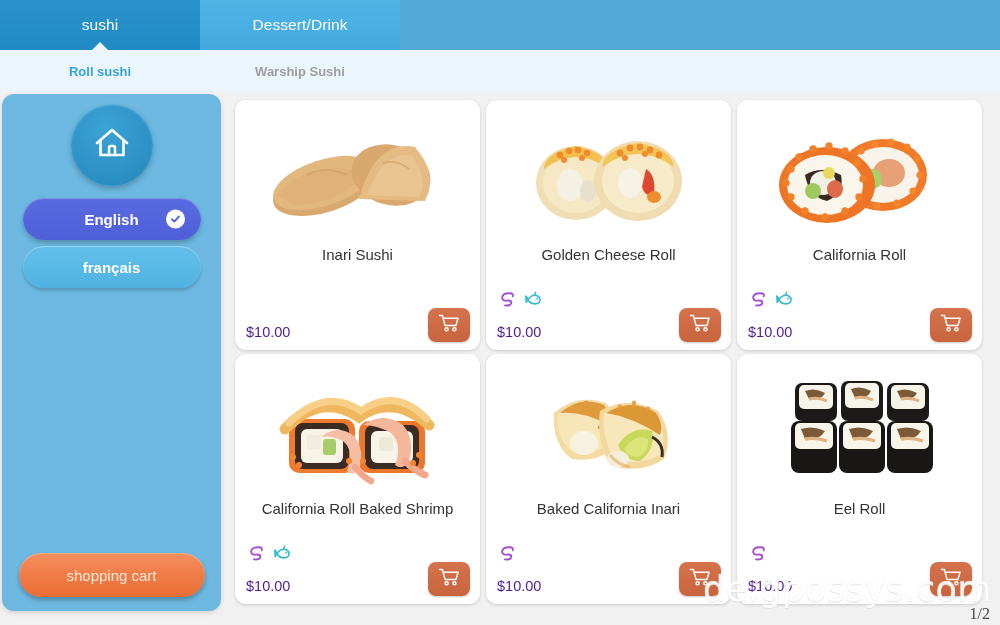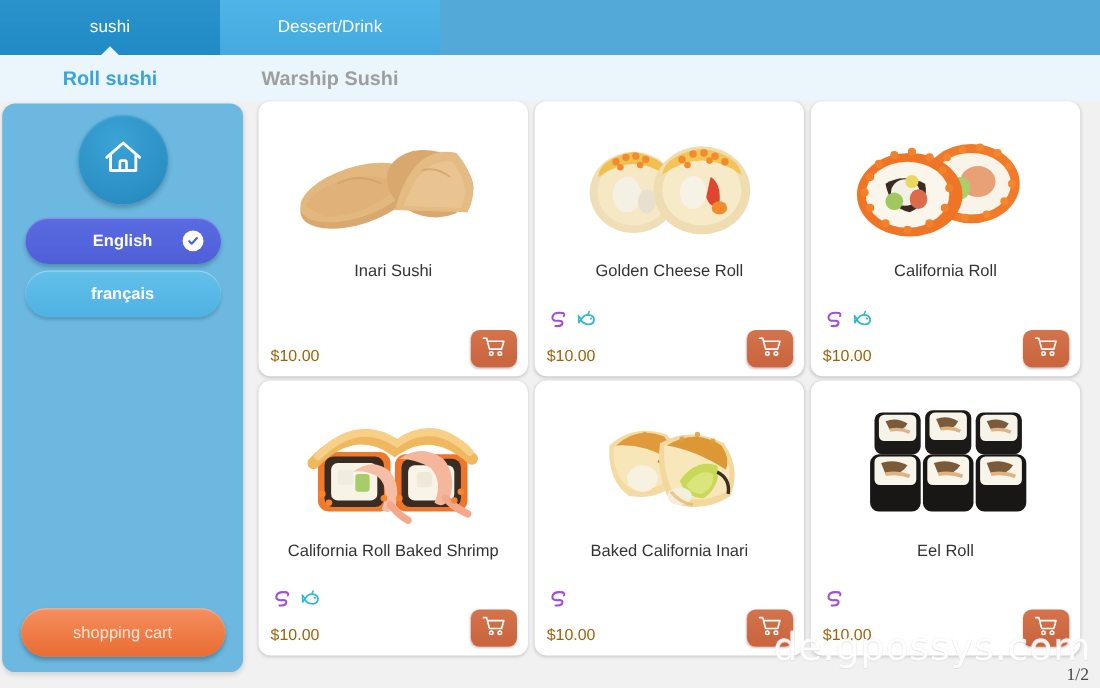--- a/index.html
+++ b/index.html
@@ -65,21 +65,21 @@
     position: absolute;
     left: 0; top: 50px;
     width: 1000px; height: 42px;
     background: #eaf6fc;
     display: flex;
     align-items: center;
   }
   .sub-tab {
     width: 200px;
     text-align: center;
-    font-size: 18px;
+    font-size: 13px;
     font-weight: bold;
     color: #9e9e9e;
     cursor: pointer;
   }
   .sub-tab.active { color: #3aa4da; }
 
   
   .sidebar {
     position: absolute;
     left: 2px; top: 94px;
@@ -153,21 +153,21 @@
     color: #ffe7d8;
     font-size: 15px;
     cursor: pointer;
     background: linear-gradient(180deg, #f4905f 0%, #ef7b46 55%, #e96c33 100%);
     box-shadow: 0 3px 4px rgba(0,0,0,.26), inset 0 1px 1px rgba(255,255,255,.32);
   }
 
   
   .grid {
     position: absolute;
-    left: 235px; top: 92px;
+    left: 235px; top: 100px;
     width: 755px; height: 508px;
     display: grid;
     grid-template-columns: repeat(3, 245px);
     grid-template-rows: repeat(2, 250px);
     column-gap: 6px;
     row-gap: 4px;
   }
   .card {
     position: relative;
     background: #ffffff;
@@ -198,21 +198,21 @@
     bottom: 38px;
     display: flex;
     gap: 9px;
     align-items: center;
   }
   .price {
     position: absolute;
     left: 11px;
     bottom: 10px;
     font-size: 14.5px;
-    color: #a16207;
+    color: #4c1d95;
   }
   .add-btn {
     position: absolute;
     right: 10px;
     bottom: 8px;
     width: 42px; height: 34px;
     border-radius: 8px;
     background: linear-gradient(180deg, #d4734c 0%, #c9643d 100%);
     display: flex;
     align-items: center;

